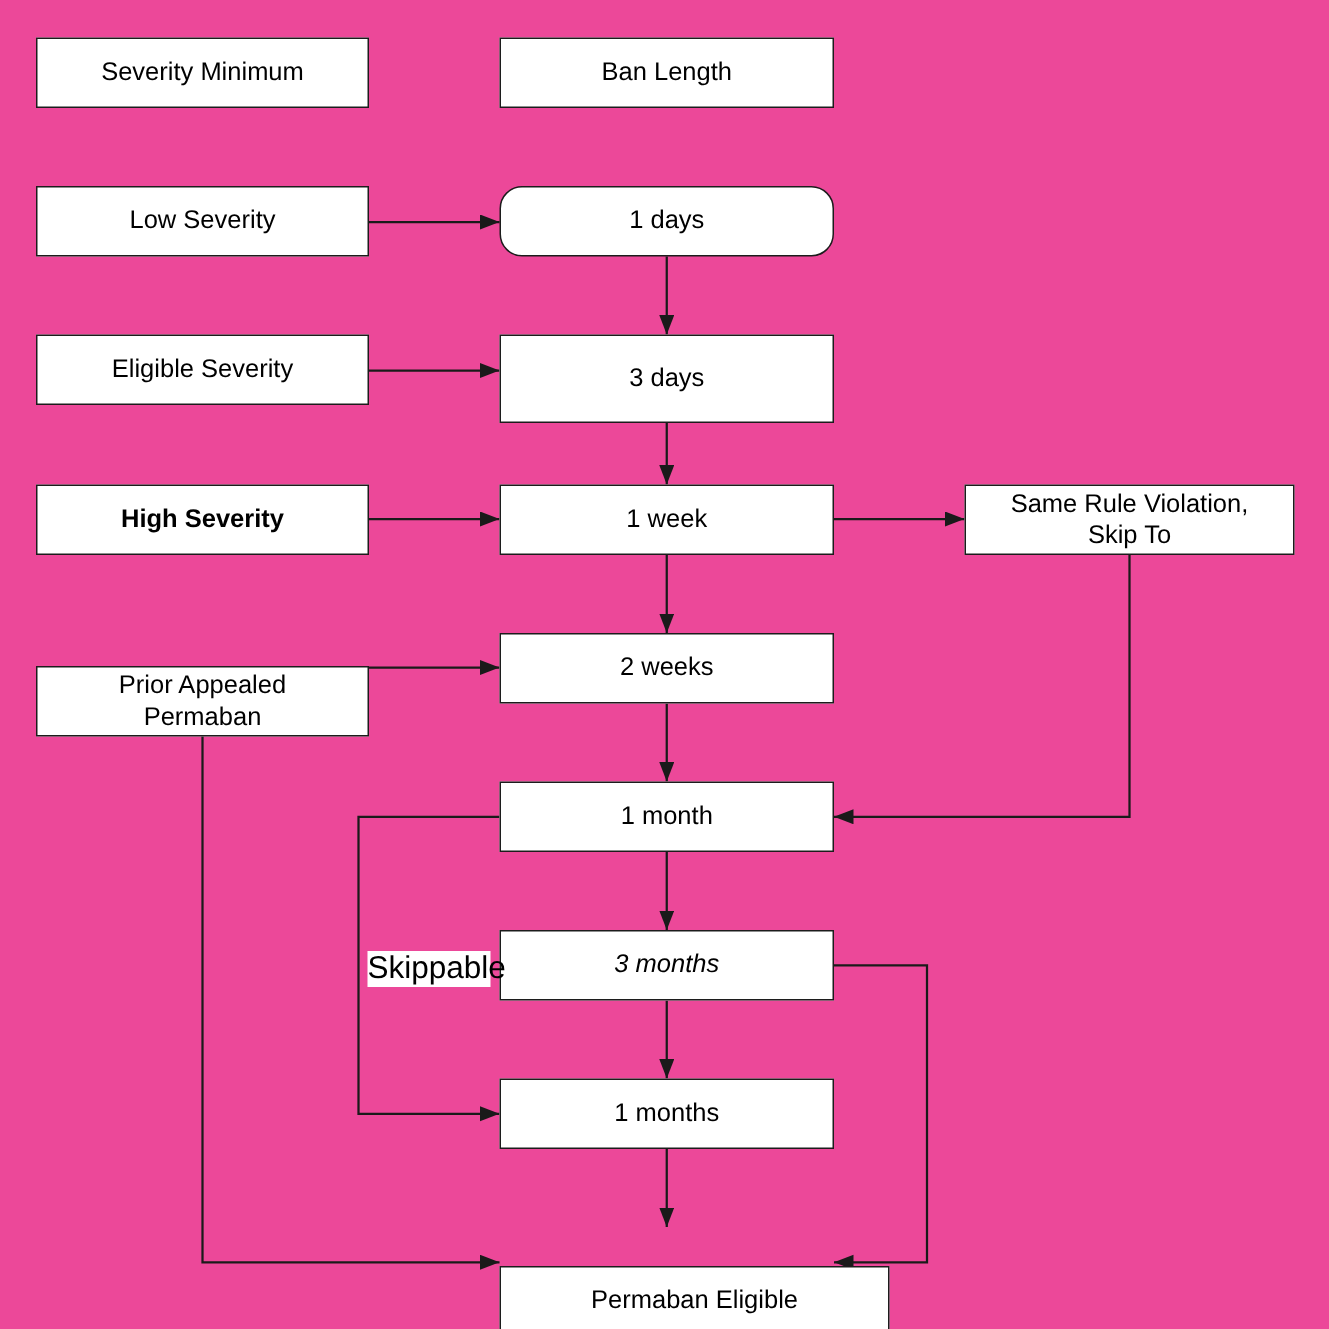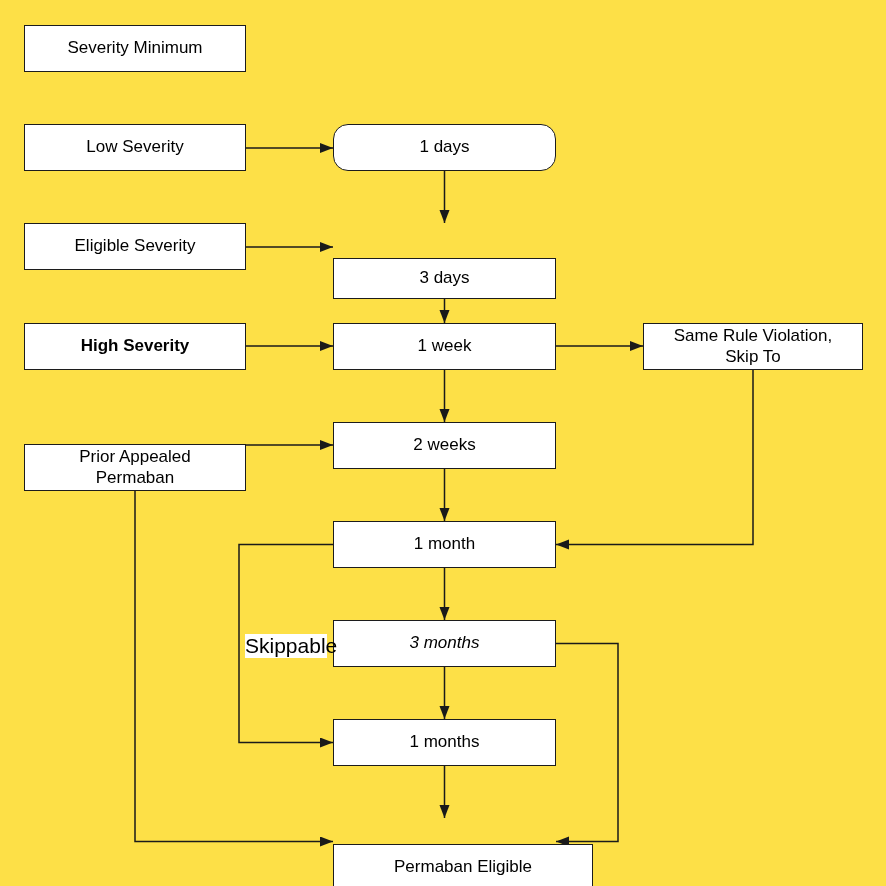--- a/index.html
+++ b/index.html
@@ -4,21 +4,21 @@
 <style>
   html, body {
     margin: 0;
     padding: 0;
     background: #ffffff;
   }
   .stage {
     position: relative;
     width: 886px;
     height: 886px;
-    background: #fde047;
+    background: #ec4899;
     font-family: "Liberation Sans", sans-serif;
     overflow: hidden;
   }
   .edges {
     position: absolute;
     left: 0;
     top: 0;
     width: 886px;
     height: 886px;
   }
@@ -70,28 +70,29 @@
       <line x1="556" y1="346" x2="643" y2="346" marker-end="url(#arr)"></line>
       <polyline points="753,370 753,544.5 556,544.5" marker-end="url(#arr)"></polyline>
       <polyline points="333,544.5 239,544.5 239,742.5 333,742.5" marker-end="url(#arr)"></polyline>
       <polyline points="556,643.5 618,643.5 618,841.5 556,841.5" marker-end="url(#arr)"></polyline>
       <polyline points="135,469 135,841.5 333,841.5" marker-end="url(#arr)"></polyline>
     </g>
   </svg>
 
   <div class="node" style="left:24px; top:25px; width:222px; height:47px;">Severity Minimum</div>
 
+  <div class="node" style="left:333px; top:25px; width:223px; height:47px;">Ban Length</div>
 
   <div class="node" style="left:24px; top:124px; width:222px; height:47px;">Low Severity</div>
 
   <div class="node" style="left:333px; top:124px; width:223px; height:47px;border-radius:15px;">1 days</div>
 
   <div class="node" style="left:24px; top:223px; width:222px; height:47px;">Eligible Severity</div>
 
-  <div class="node" style="left:333px; top:223px; width:223px; height:41px;margin-top:35px;">3 days</div>
+  <div class="node" style="left:333px; top:223px; width:223px; height:59px;">3 days</div>
 
   <div class="node" style="left:24px; top:323px; width:222px; height:47px;font-weight:bold;">High Severity</div>
 
   <div class="node" style="left:333px; top:323px; width:223px; height:47px;">1 week</div>
 
   <div class="node" style="left:643px; top:323px; width:220px; height:47px;">Same Rule Violation,
 Skip To</div>
 
   <div class="node" style="left:24px; top:444px; width:222px; height:47px;">Prior Appealed
 Permaban</div>

